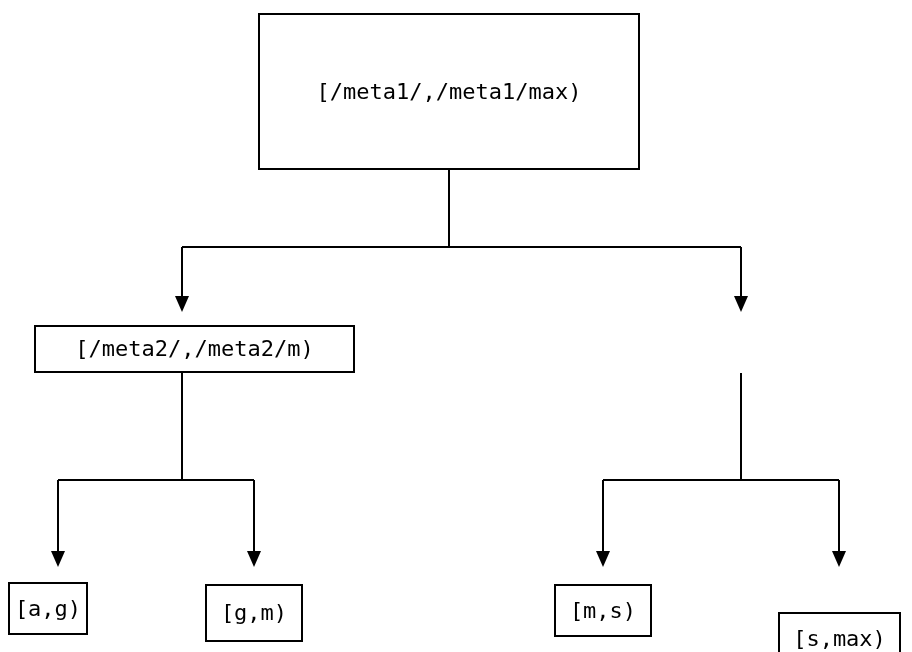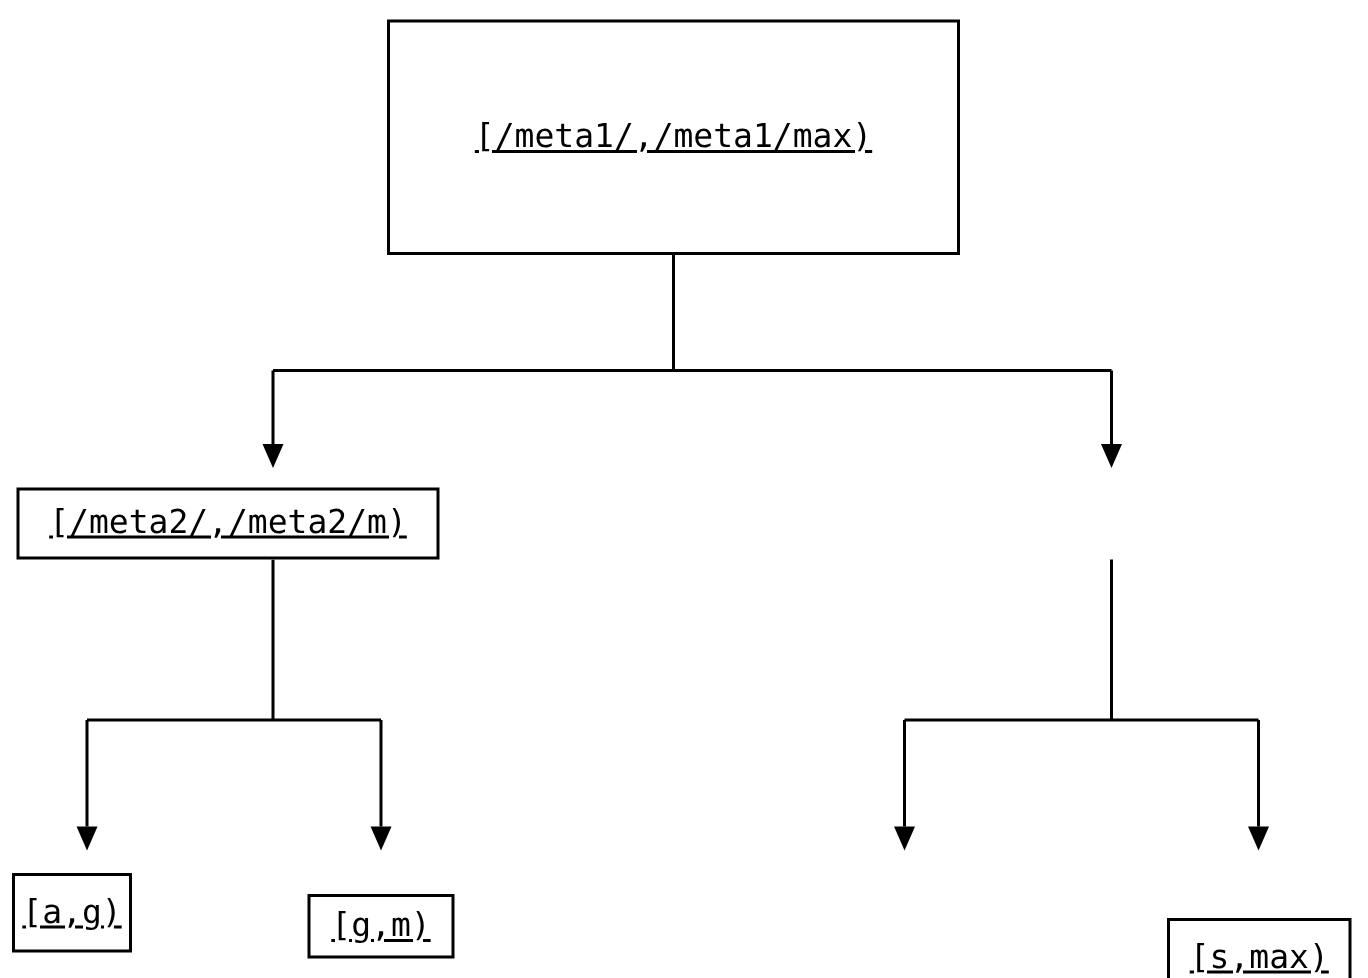--- a/index.html
+++ b/index.html
@@ -27,27 +27,26 @@
     box-sizing: border-box;
     border: 2px solid #000000;
     background: #ffffff;
     color: #000000;
     display: flex;
     align-items: center;
     justify-content: center;
     font-size: 22px;
     line-height: 1;
     white-space: nowrap;
-    text-decoration: underline;
   }
   .node-root { left: 258px; top: 13px;  width: 382px; height: 157px; }
-  .node-l    { left: 11px;  top: 325px; width: 282px; height: 48px; }
+  .node-l    { left: 34px;  top: 325px; width: 321px; height: 48px; }
   .node-r    { left: 583px; top: 325px; width: 317px; height: 48px; }
   .node-ll   { left: 8px;   top: 560px; width: 80px; height: 53px; margin-top: 22px; }
-  .node-lr   { left: 205px; top: 596px; width: 98px;  height: 43px; }
+  .node-lr   { left: 205px; top: 584px; width: 98px;  height: 58px; }
   .node-rl   { left: 554px; top: 584px; width: 98px;  height: 53px; }
   .node-rr   { left: 778px; top: 612px; width: 123px; height: 53px; }
 </style>
 </head>
 <body>
 
 <div class="canvas">
 
   <svg class="connectors" viewBox="0 0 912 652" xmlns="http://www.w3.org/2000/svg">
 
@@ -66,16 +65,17 @@
 
   <div class="node node-root">[/meta1/,/meta1/max)</div>
 
   <div class="node node-l">[/meta2/,/meta2/m)</div>
 
 
   <div class="node node-ll">[a,g)</div>
 
   <div class="node node-lr">[g,m)</div>
 
+  <div class="node node-rl">[m,s)</div>
 
   <div class="node node-rr">[s,max)</div>
 
 </div>
 
 </body></html>

